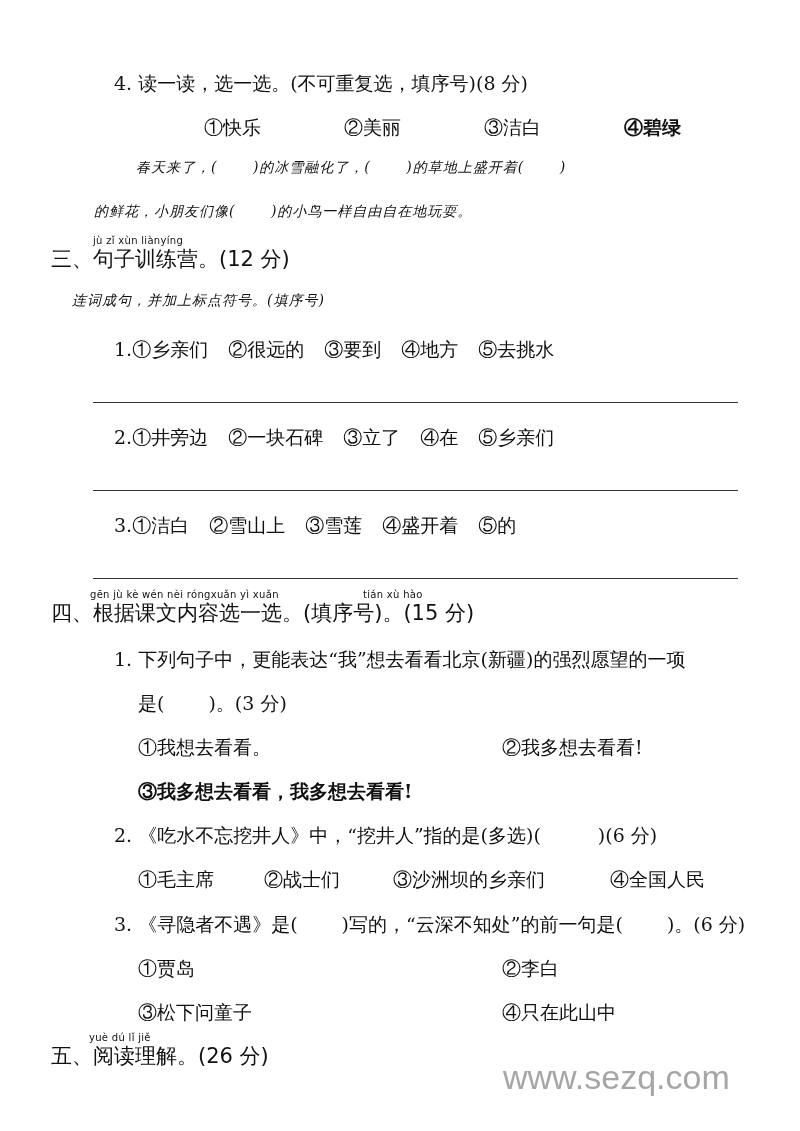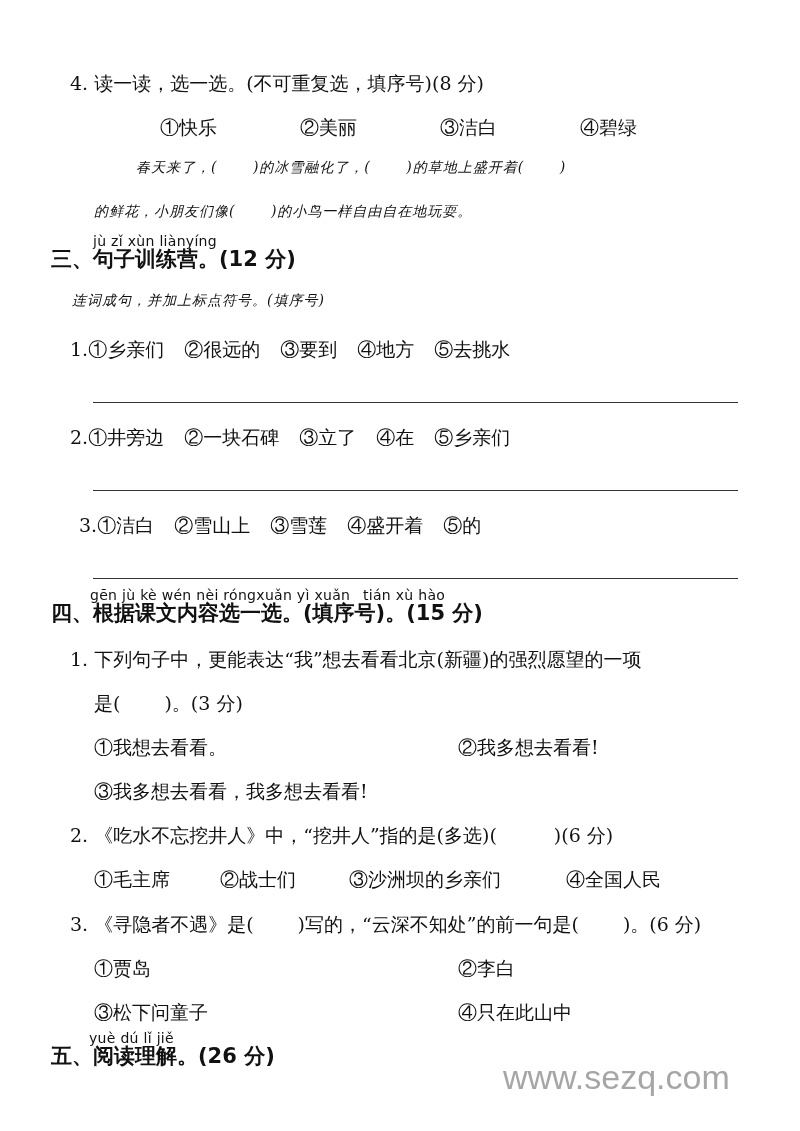--- a/index.html
+++ b/index.html
@@ -1,33 +1,33 @@
 <!DOCTYPE html>
 <html><head>
 <meta charset="utf-8">
 <style>
   html, body { margin: 0; padding: 0; background: #ffffff; }
   body { width: 800px; height: 1131px; position: relative; overflow: hidden;
          font-family: "DejaVu Serif", "Liberation Serif", serif; color: #111; }
   .abs { position: absolute; white-space: nowrap; }
-  .t { font-size: 19px; line-height: 24px; }
+  .t { font-size: 19px; line-height: 24px; margin-left: 44px; }
   .kai { font-family: "DejaVu Serif", "Liberation Serif", serif; font-size: 14px; letter-spacing: 1px; font-style: italic; }
-  .h { font-family: "DejaVu Sans", "Liberation Sans", sans-serif; font-size: 21px; font-weight: bold; line-height: 26px; }
-  .py { font-family: "DejaVu Sans", "Liberation Sans", sans-serif; font-size: 14px; line-height: 10px; color: #111; letter-spacing: 0.3px; }
+  .h { font-family: "DejaVu Sans", "Liberation Sans", sans-serif; font-size: 21px; font-weight: normal; line-height: 26px; }
+  .py { font-family: "DejaVu Sans", "Liberation Sans", sans-serif; font-size: 10px; line-height: 10px; color: #111; letter-spacing: 0.3px; }
   .line { position: absolute; height: 0; border-top: 1.5px solid #333; }
   .wm { font-family: "Liberation Sans", "DejaVu Sans", sans-serif; font-size: 34px; color: #a6a6a6; text-align: center; }
 </style>
 </head>
 <body>
 
 <div class="abs t" style="left:70px; top:71px;">4. 读一读，选一选。(不可重复选，填序号)(8 分)</div>
 <div class="abs t" style="left:160px; top:115px;text-align:right;">①快乐</div>
 <div class="abs t" style="left:300px; top:115px;">②美丽</div>
 <div class="abs t" style="left:440px; top:115px;">③洁白</div>
-<div class="abs t" style="left:580px; top:115px;">④碧绿</div>
+<div class="abs t" style="left:580px; top:115px;font-weight:bold;">④碧绿</div>
 <div class="abs kai" style="left:136px; top:159px;">春天来了，(　　 )的冰雪融化了，(　　 )的草地上盛开着(　　 )</div>
 <div class="abs kai" style="left:94px; top:203px;">的鲜花，小朋友们像(　　 )的小鸟一样自由自在地玩耍。</div>
 
 <div class="abs py" style="left:93px; top:236px;">jù  zǐ  xùn liànyíng</div>
 <div class="abs h" style="left:51px; top:246px;">三、句子训练营。(12 分)</div>
 <div class="abs kai" style="left:72px; top:292px;">连词成句，并加上标点符号。(填序号)</div>
 
 <div class="abs t" style="left:70px; top:337px;">
   <span>1.</span><span>①乡亲们</span>
   <span style="margin-left:14px">②很远的</span>
@@ -39,38 +39,38 @@
 
 <div class="abs t" style="left:70px; top:425px;">
   <span>2.</span><span>①井旁边</span>
   <span style="margin-left:14px">②一块石碑</span>
   <span style="margin-left:14px">③立了</span>
   <span style="margin-left:14px">④在</span>
   <span style="margin-left:14px">⑤乡亲们</span>
 </div>
 <div class="line" style="left:93px; top:490px; width:645px;"></div>
 
-<div class="abs t" style="left:79px; top:513px;">
+<div class="abs t" style="left:70px; top:513px;">
   <span>3.</span><span>①洁白</span>
   <span style="margin-left:14px">②雪山上</span>
   <span style="margin-left:14px">③雪莲</span>
   <span style="margin-left:14px">④盛开着</span>
   <span style="margin-left:14px">⑤的</span>
 </div>
 <div class="line" style="left:93px; top:578px; width:645px;"></div>
 
 <div class="abs py" style="left:90px; top:590px;">gēn  jù  kè  wén  nèi róngxuǎn yì  xuǎn</div>
 <div class="abs py" style="left:339px; top:590px;padding-left:24px;">tián xù  hào</div>
 <div class="abs h" style="left:51px; top:600px;">四、根据课文内容选一选。(填序号)。(15 分)</div>
 
 <div class="abs t" style="left:70px; top:647px;">1. 下列句子中，更能表达“我”想去看看北京(新疆)的强烈愿望的一项</div>
 <div class="abs t" style="left:94px; top:691px;">是(　　 )。(3 分)</div>
 <div class="abs t" style="left:94px; top:735px;">①我想去看看。</div>
 <div class="abs t" style="left:458px; top:735px;">②我多想去看看!</div>
-<div class="abs t" style="left:94px; top:779px;">③我多想去看看，我多想去看看!</div>
+<div class="abs t" style="left:94px; top:779px;font-weight:bold;">③我多想去看看，我多想去看看!</div>
 
 <div class="abs t" style="left:70px; top:823px;">2. 《吃水不忘挖井人》中，“挖井人”指的是(多选)(　　　)(6 分)</div>
 <div class="abs t" style="left:94px; top:867px;">①毛主席</div>
 <div class="abs t" style="left:220px; top:867px;">②战士们</div>
 <div class="abs t" style="left:349px; top:867px;">③沙洲坝的乡亲们</div>
 <div class="abs t" style="left:566px; top:867px;">④全国人民</div>
 
 <div class="abs t" style="left:70px; top:912px;text-align:center;">3. 《寻隐者不遇》是(　　 )写的，“云深不知处”的前一句是(　　 )。(6 分)</div>
 <div class="abs t" style="left:94px; top:956px;">①贾岛</div>
 <div class="abs t" style="left:458px; top:956px;">②李白</div>

